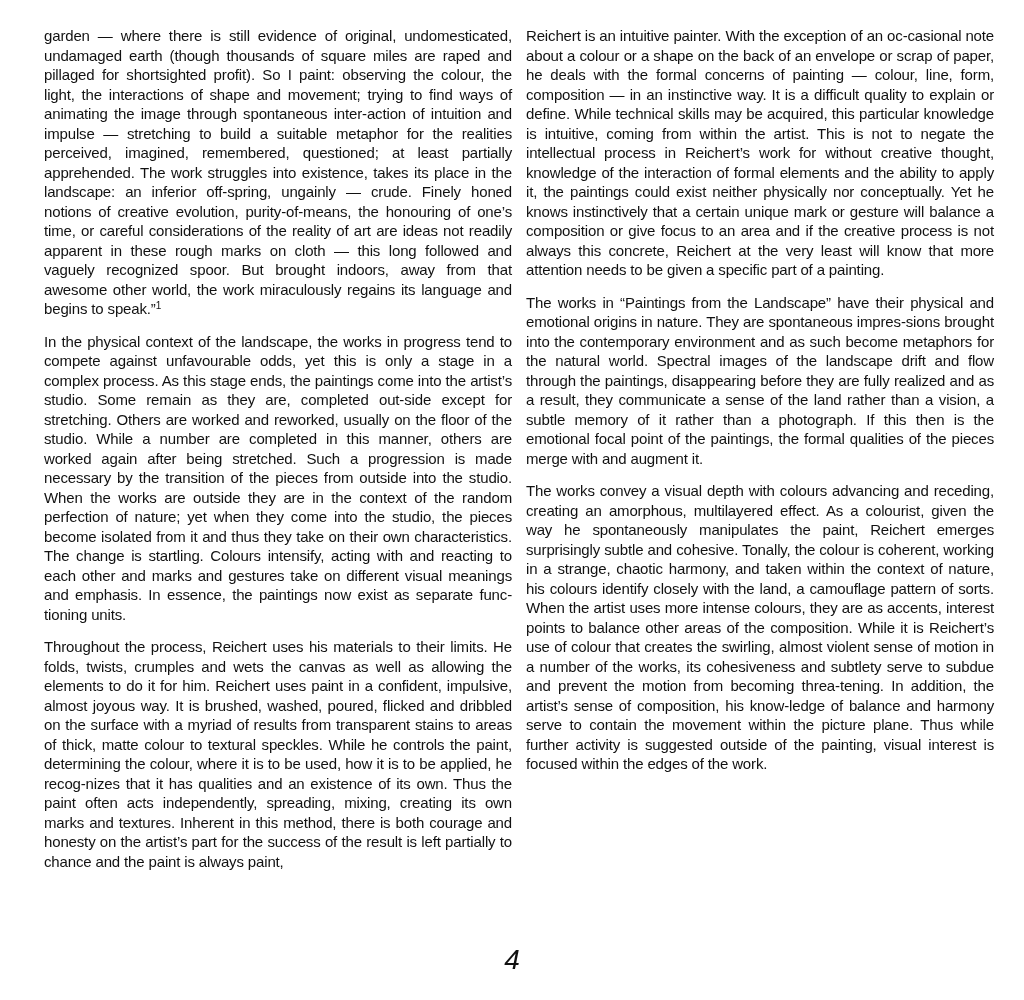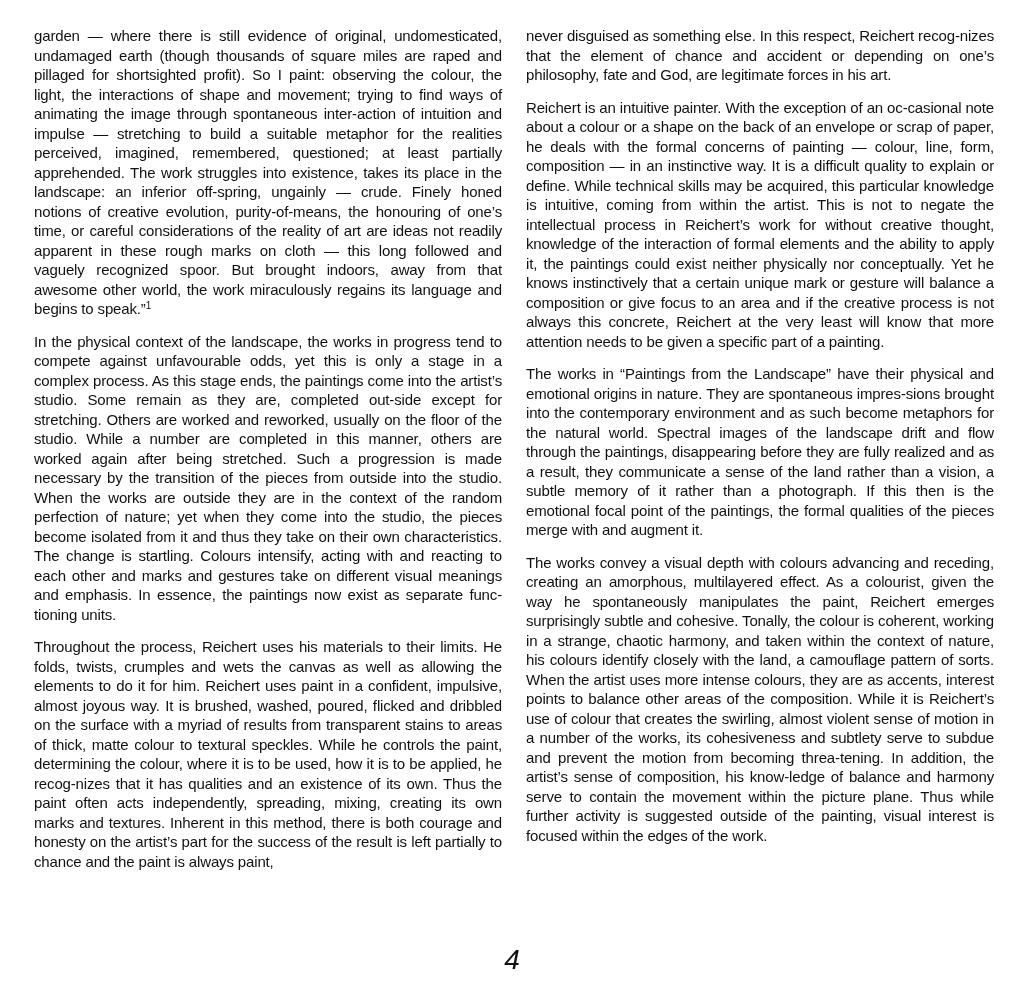--- a/index.html
+++ b/index.html
@@ -19,21 +19,21 @@
       position: absolute;
       left: 0; top: 0;
       width: 1024px;
       height: 1000px;
     }
     .column {
       position: absolute;
       top: 26px;
       width: 468px;
     }
-    .col-left { left: 34px; }
+    .col-left { left: 44px; }
     .col-right { left: 526px; }
     .para {
       margin: 0 0 13px 0;
       font-size: 15px;
       line-height: 19.5px;
       text-align: justify;
       hyphens: manual;
       letter-spacing: -0.15px;
       word-spacing: 0px;
     }
@@ -60,21 +60,20 @@
 
 <div class="page">
 
   <div class="column col-left">
     <p class="para"><span>garden — where there is still evidence of original, undomesticated, undamaged earth (though thousands of square miles are raped and pillaged for shortsighted profit). So I paint: observing the colour, the light, the interactions of shape and movement; trying to find ways of animating the image through spontaneous inter-action of intuition and impulse — stretching to build a suitable metaphor for the realities perceived, imagined, remembered, questioned; at least partially apprehended. The work struggles into existence, takes its place in the landscape: an inferior off-spring, ungainly — crude. Finely honed notions of creative evolution, purity-of-means, the honouring of one’s time, or careful considerations of the reality of art are ideas not readily apparent in these rough marks on cloth — this long followed and vaguely recognized spoor. But brought indoors, away from that awesome other world, the work miraculously regains its language and begins to speak.”</span><sup>1</sup></p>
     <p class="para">In the physical context of the landscape, the works in progress tend to compete against unfavourable odds, yet this is only a stage in a complex process. As this stage ends, the paintings come into the artist’s studio. Some remain as they are, completed out-side except for stretching. Others are worked and reworked, usually on the floor of the studio. While a number are completed in this manner, others are worked again after being stretched. Such a progression is made necessary by the transition of the pieces from outside into the studio. When the works are outside they are in the context of the random perfection of nature; yet when they come into the studio, the pieces become isolated from it and thus they take on their own characteristics. The change is startling. Colours intensify, acting with and reacting to each other and marks and gestures take on different visual meanings and emphasis. In essence, the paintings now exist as separate func-tioning units.</p>
     <p class="para">Throughout the process, Reichert uses his materials to their limits. He folds, twists, crumples and wets the canvas as well as allowing the elements to do it for him. Reichert uses paint in a confident, impulsive, almost joyous way. It is brushed, washed, poured, flicked and dribbled on the surface with a myriad of results from transparent stains to areas of thick, matte colour to textural speckles. While he controls the paint, determining the colour, where it is to be used, how it is to be applied, he recog-nizes that it has qualities and an existence of its own. Thus the paint often acts independently, spreading, mixing, creating its own marks and textures. Inherent in this method, there is both courage and honesty on the artist’s part for the success of the result is left partially to chance and the paint is always paint,</p>
   </div>
 
   <div class="column col-right">
-    <p class="para">never disguised as something else. In this respect, Reichert recog-nizes that the element of chance and accident or depending on one’s philosophy, fate and God, are legitimate forces in his art.</p>
     <p class="para">Reichert is an intuitive painter. With the exception of an oc-casional note about a colour or a shape on the back of an envelope or scrap of paper, he deals with the formal concerns of painting — colour, line, form, composition — in an instinctive way. It is a difficult quality to explain or define. While technical skills may be acquired, this particular knowledge is intuitive, coming from within the artist. This is not to negate the intellectual process in Reichert’s work for without creative thought, knowledge of the interaction of formal elements and the ability to apply it, the paintings could exist neither physically nor conceptually. Yet he knows instinctively that a certain unique mark or gesture will balance a composition or give focus to an area and if the creative process is not always this concrete, Reichert at the very least will know that more attention needs to be given a specific part of a painting.</p>
     <p class="para">The works in “Paintings from the Landscape” have their physical and emotional origins in nature. They are spontaneous impres-sions brought into the contemporary environment and as such become metaphors for the natural world. Spectral images of the landscape drift and flow through the paintings, disappearing before they are fully realized and as a result, they communicate a sense of the land rather than a vision, a subtle memory of it rather than a photograph. If this then is the emotional focal point of the paintings, the formal qualities of the pieces merge with and augment it.</p>
     <p class="para">The works convey a visual depth with colours advancing and receding, creating an amorphous, multilayered effect. As a colourist, given the way he spontaneously manipulates the paint, Reichert emerges surprisingly subtle and cohesive. Tonally, the colour is coherent, working in a strange, chaotic harmony, and taken within the context of nature, his colours identify closely with the land, a camouflage pattern of sorts. When the artist uses more intense colours, they are as accents, interest points to balance other areas of the composition. While it is Reichert’s use of colour that creates the swirling, almost violent sense of motion in a number of the works, its cohesiveness and subtlety serve to subdue and prevent the motion from becoming threa-tening. In addition, the artist’s sense of composition, his know-ledge of balance and harmony serve to contain the movement within the picture plane. Thus while further activity is suggested outside of the painting, visual interest is focused within the edges of the work.</p>
   </div>
 
   <div class="page-number">4</div>
 
 </div>
 
 </body></html>

